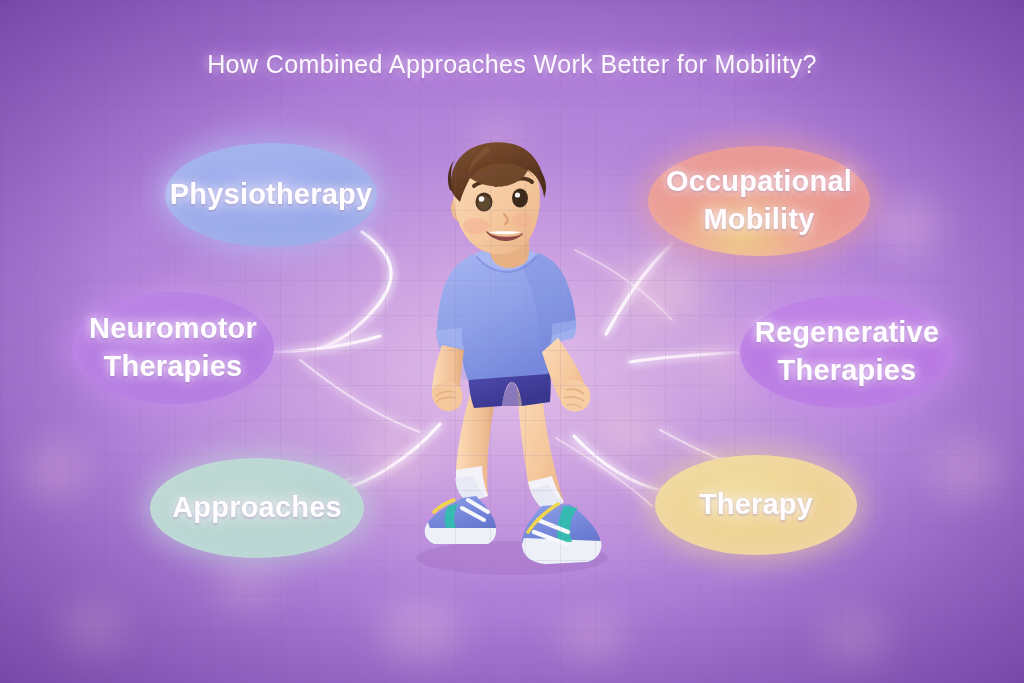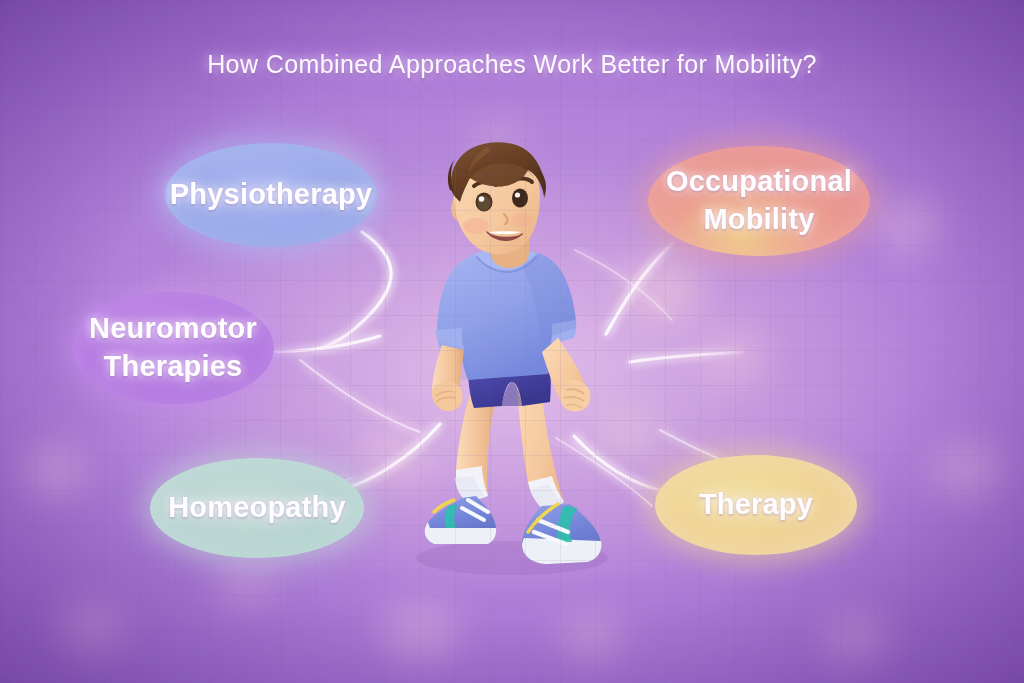--- a/index.html
+++ b/index.html
@@ -396,24 +396,28 @@
   <div class="node" id="node-occupational">
     <div class="halo"></div>
     <span>Occupational Mobility</span>
   </div>
 
   <div class="node" id="node-neuromotor">
     <div class="halo"></div>
     <span>Neuromotor Therapies</span>
   </div>
 
+  <div class="node" id="node-regenerative">
+    <div class="halo"></div>
+    <span>Regenerative Therapies</span>
+  </div>
 
   <div class="node" id="node-homeopathy">
     <div class="halo"></div>
-    <span>Homeopathy</span>
+    <span>Approaches</span>
   </div>
 
   <div class="node" id="node-ayurveda">
     <div class="halo"></div>
     <span>Therapy</span>
   </div>
 
 </div>
 
 </body></html>

